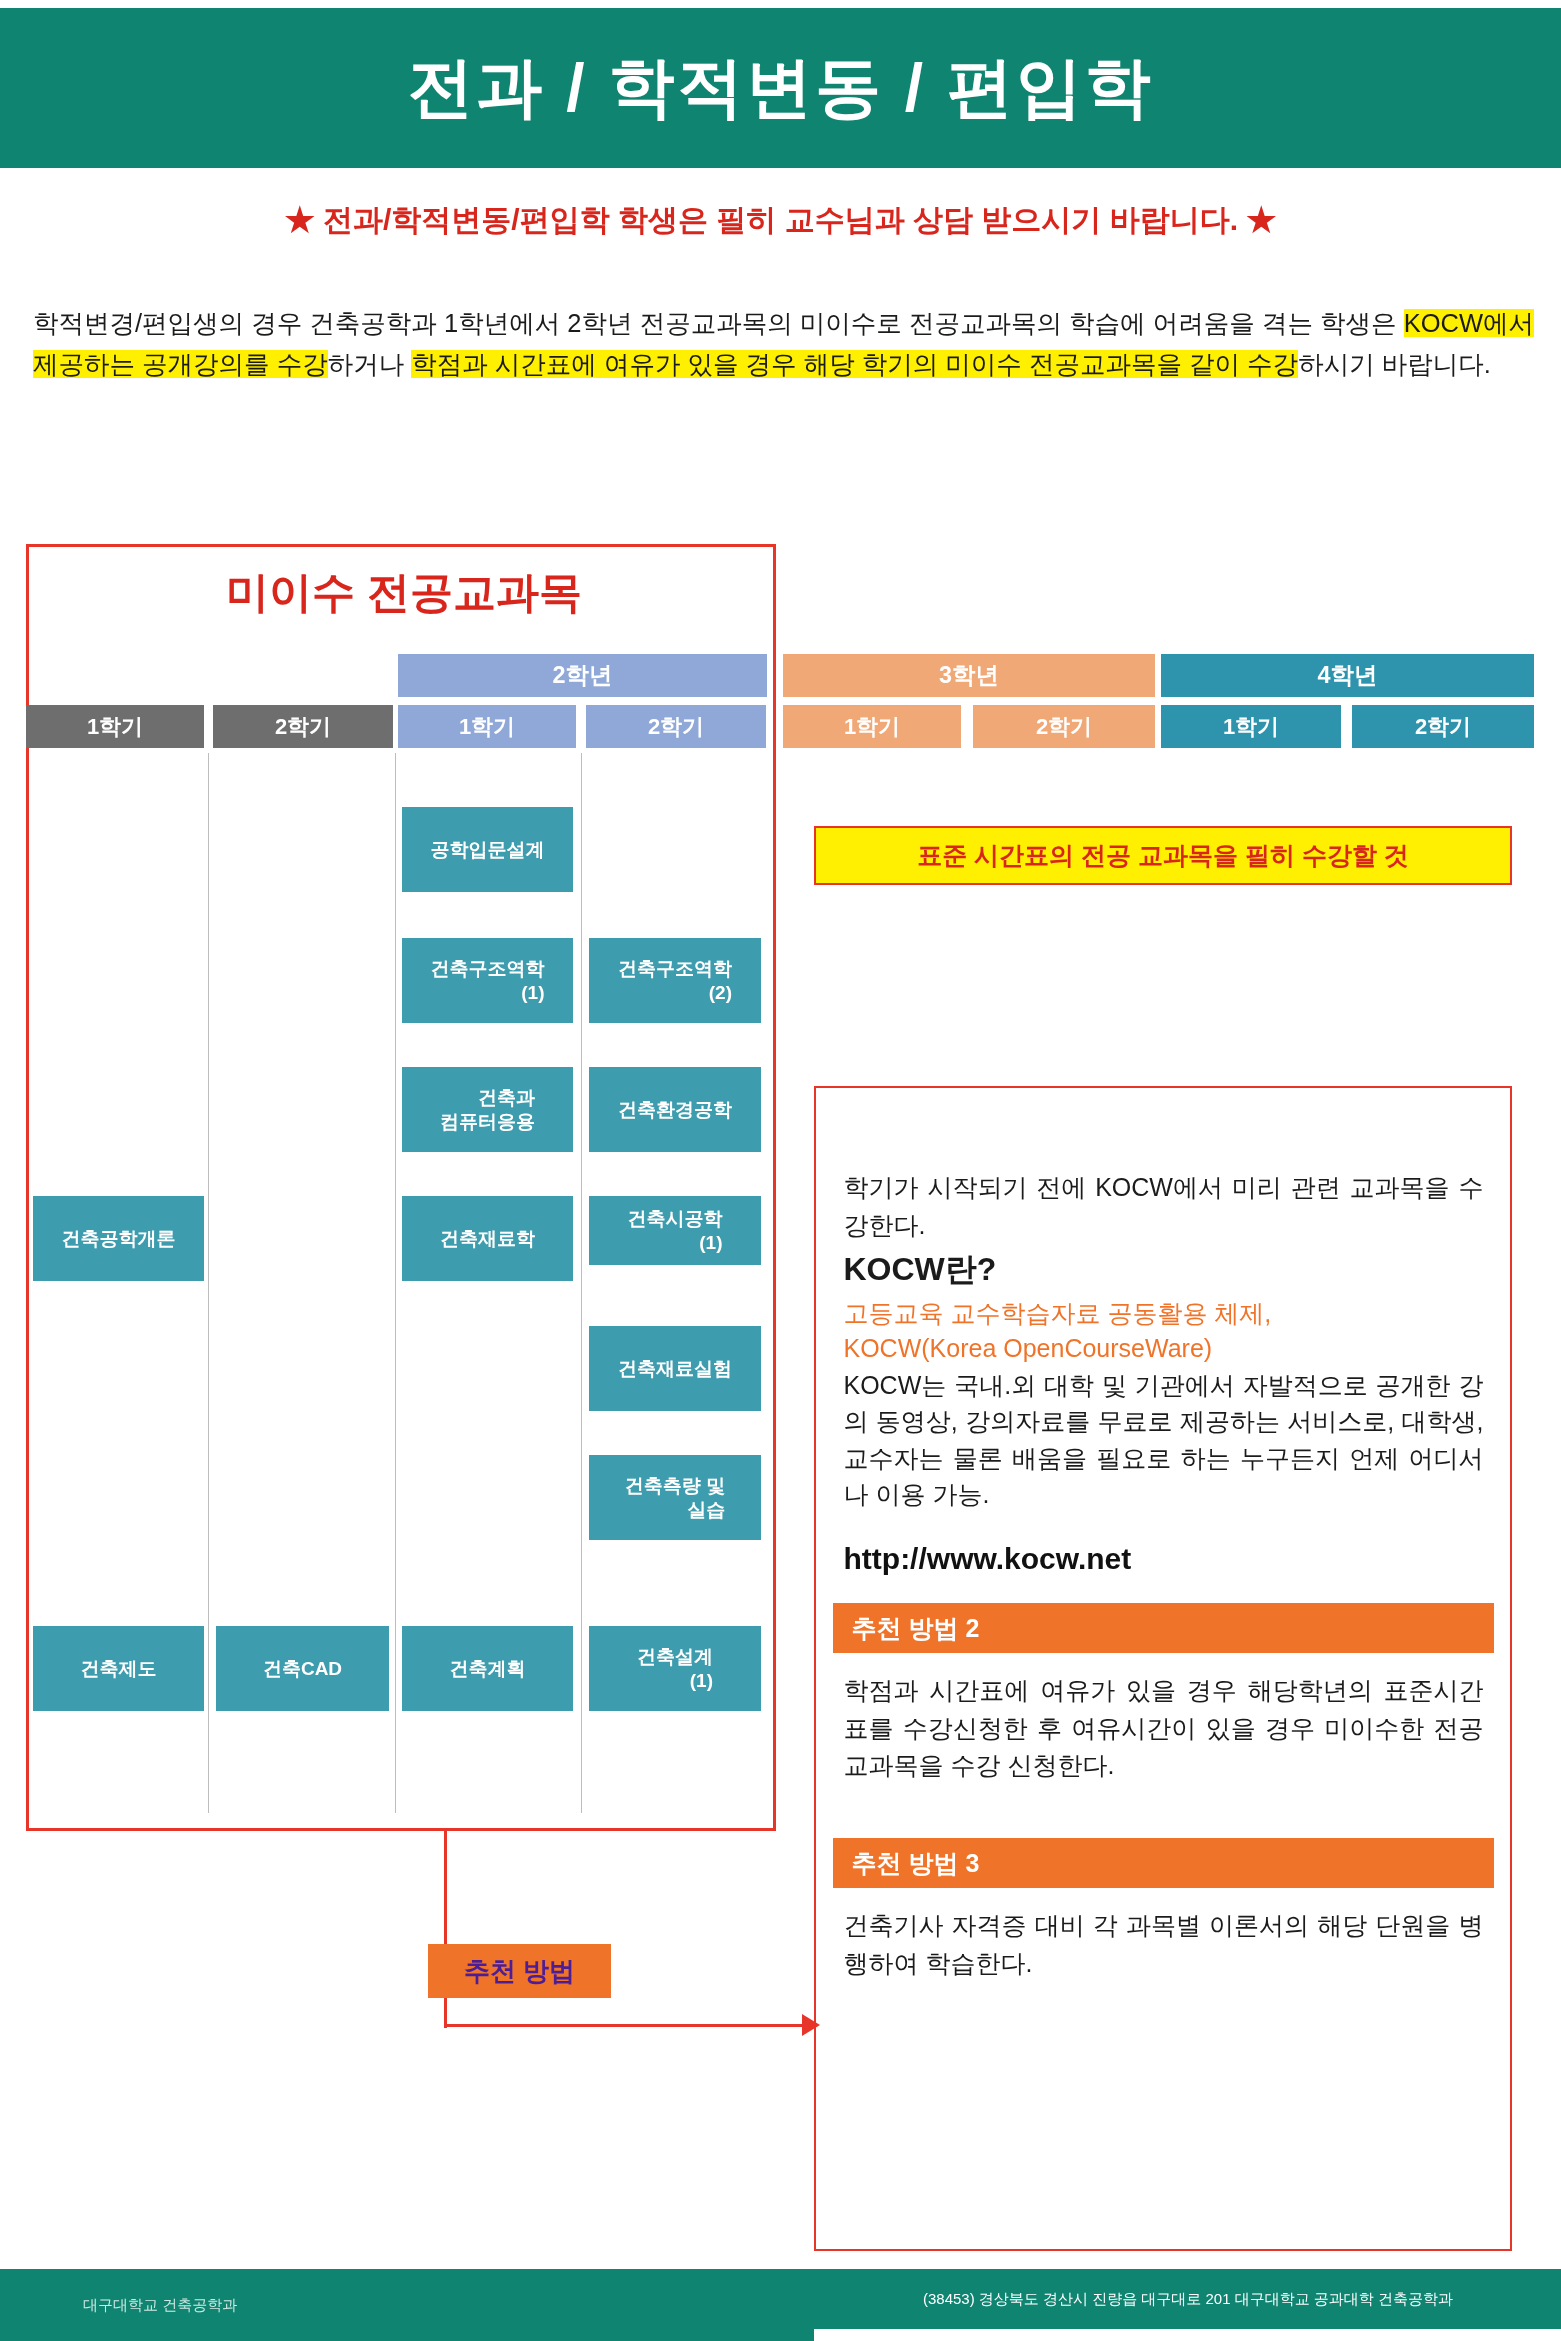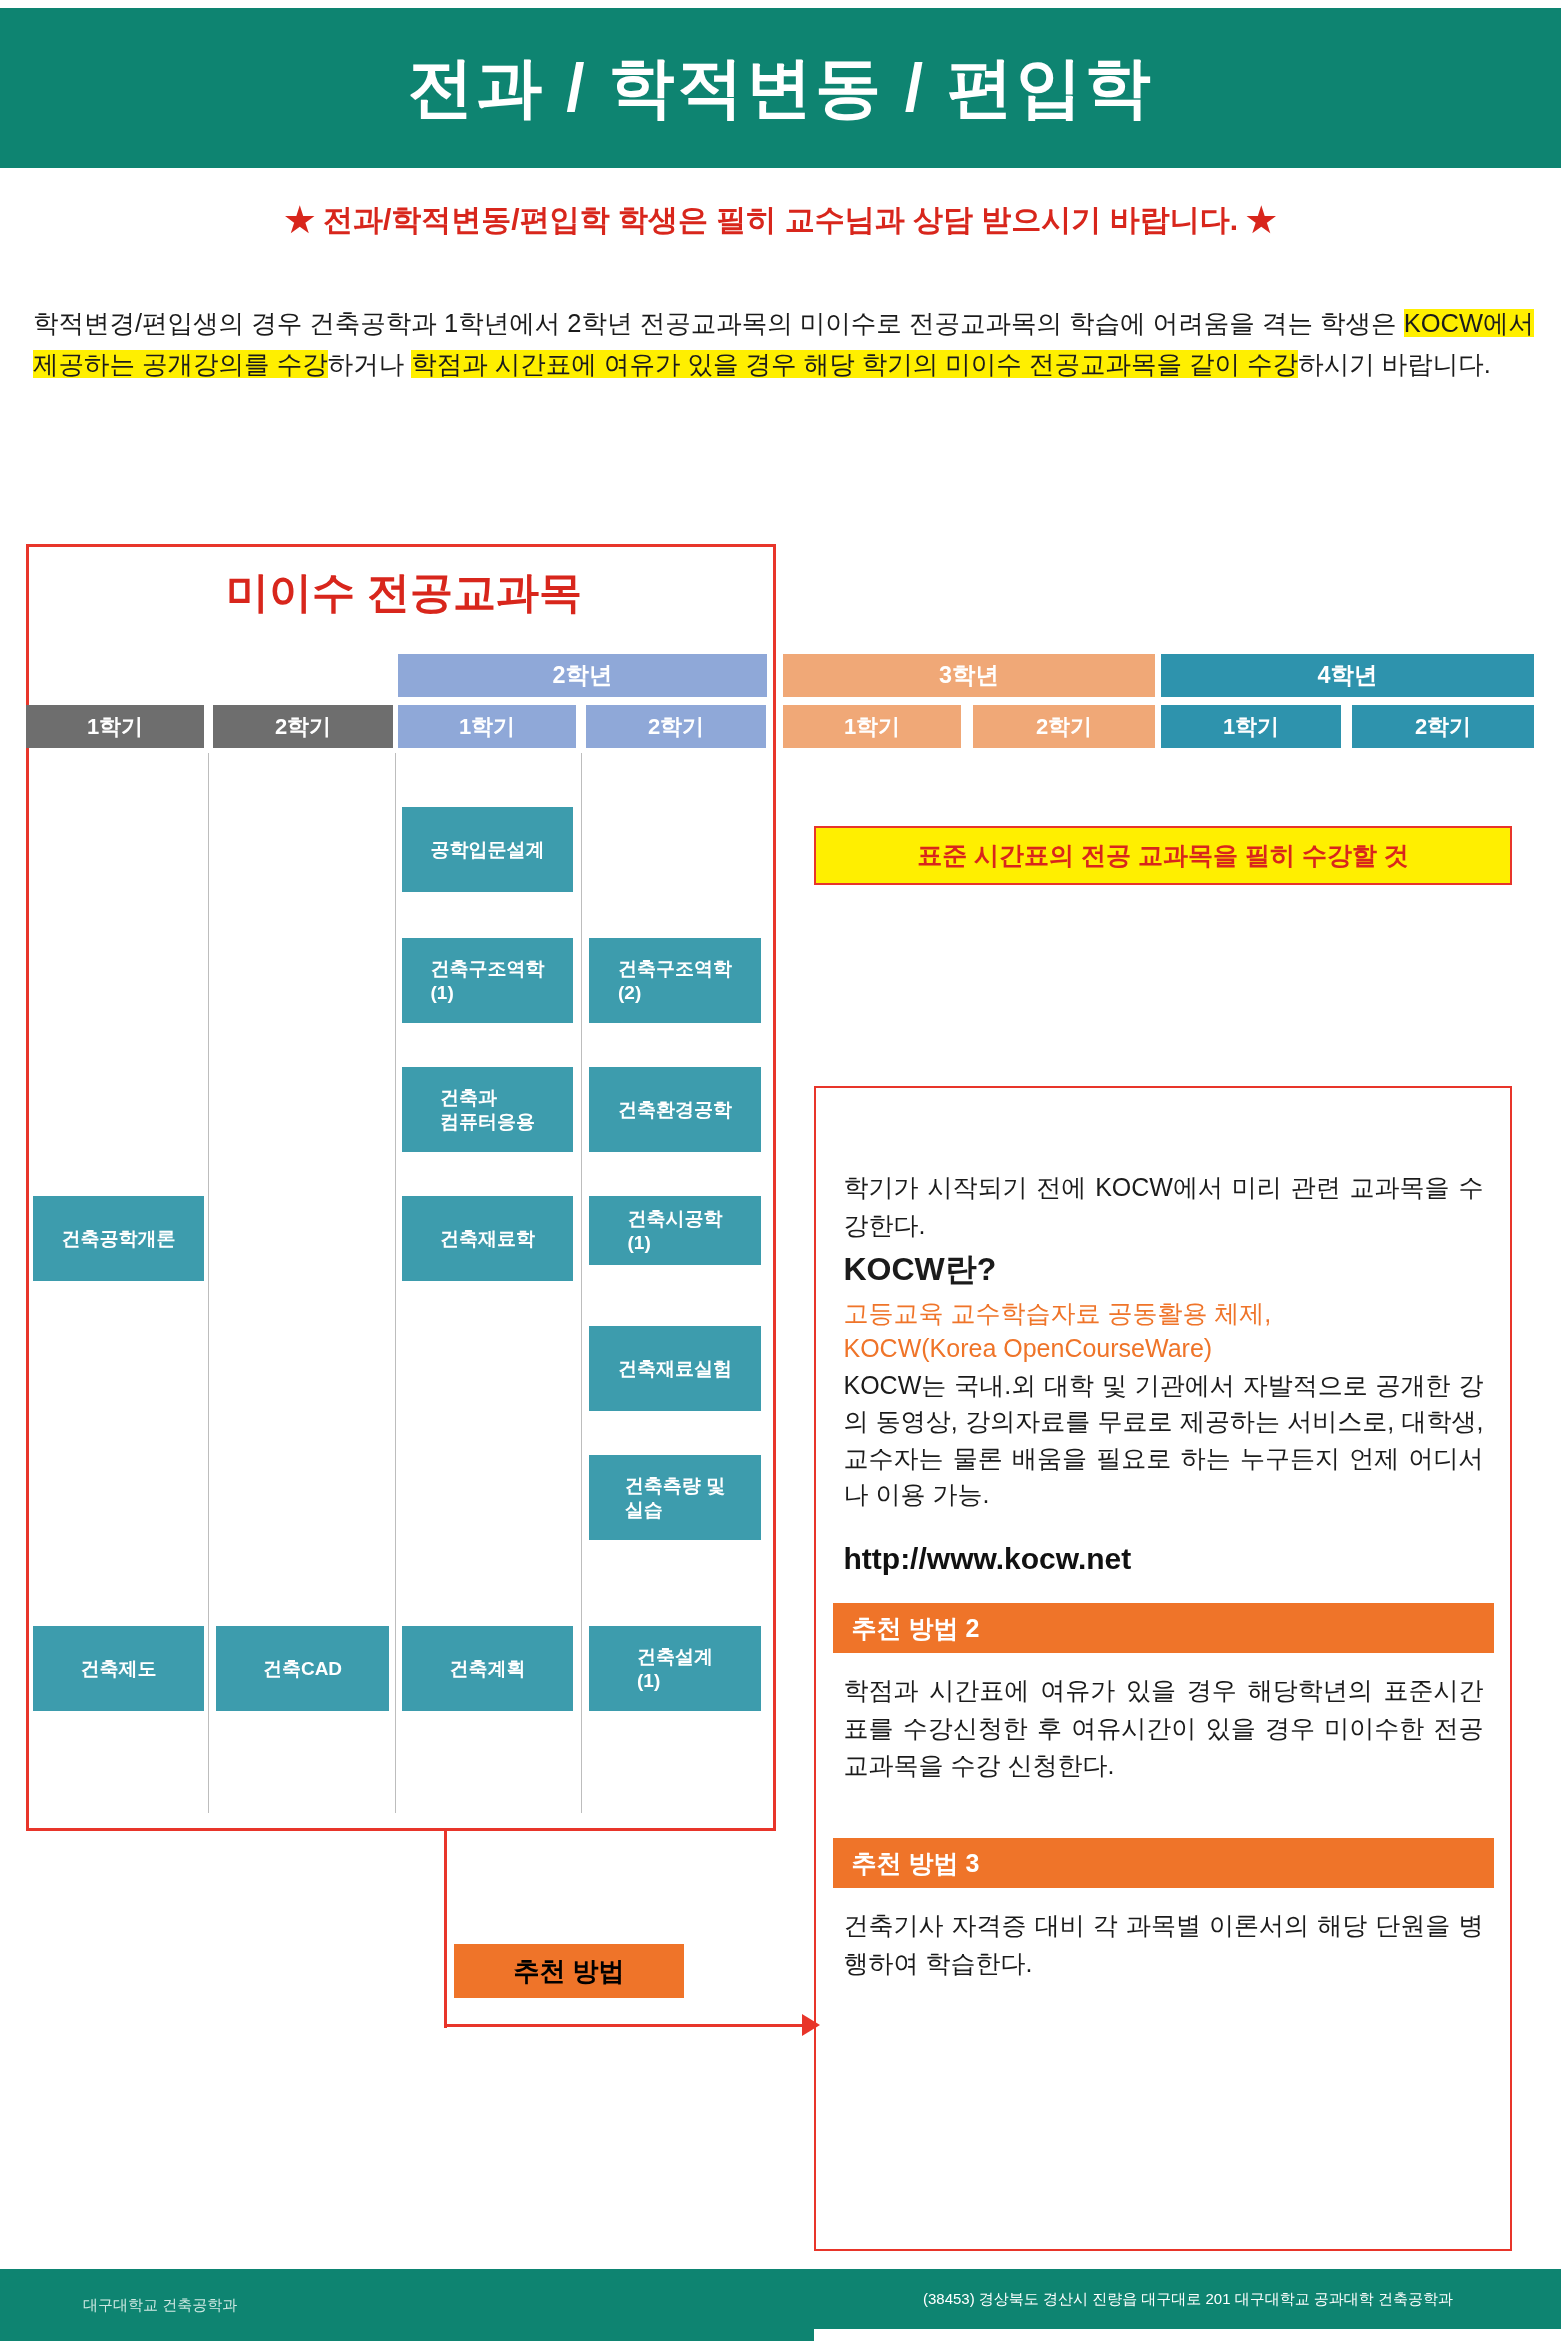--- a/index.html
+++ b/index.html
@@ -122,21 +122,21 @@
   .cell {
     position: absolute;
     box-sizing: border-box;
     background: #3d9cad;
     color: #ffffff;
     font-size: 19px;
     font-weight: bold;
     display: flex;
     align-items: center;
     justify-content: center;
-    text-align: left;
+    text-align: right;
     line-height: 1.22;
     padding: 1.4px;
   }
 
   
   .vline {
     position: absolute;
     width: 1.4px;
     background: #bdbdbd;
   }
@@ -222,26 +222,26 @@
     position: absolute;
     left: 27.5px;
     font-size: 30px;
     font-weight: bold;
     color: #111;
   }
 
   
   .rec-label {
     position: absolute;
-    left: 454px;
+    left: 428px;
     top: 1944px;
-    width: 230px;
+    width: 183px;
     height: 54px;
     background: #ef7429;
-    color: #000000;
+    color: #4c1d95;
     font-size: 26px;
     font-weight: bold;
     display: flex;
     align-items: center;
     justify-content: center;
   }
   .arrow-v {
     position: absolute;
     left: 444px;
     top: 1828px;

